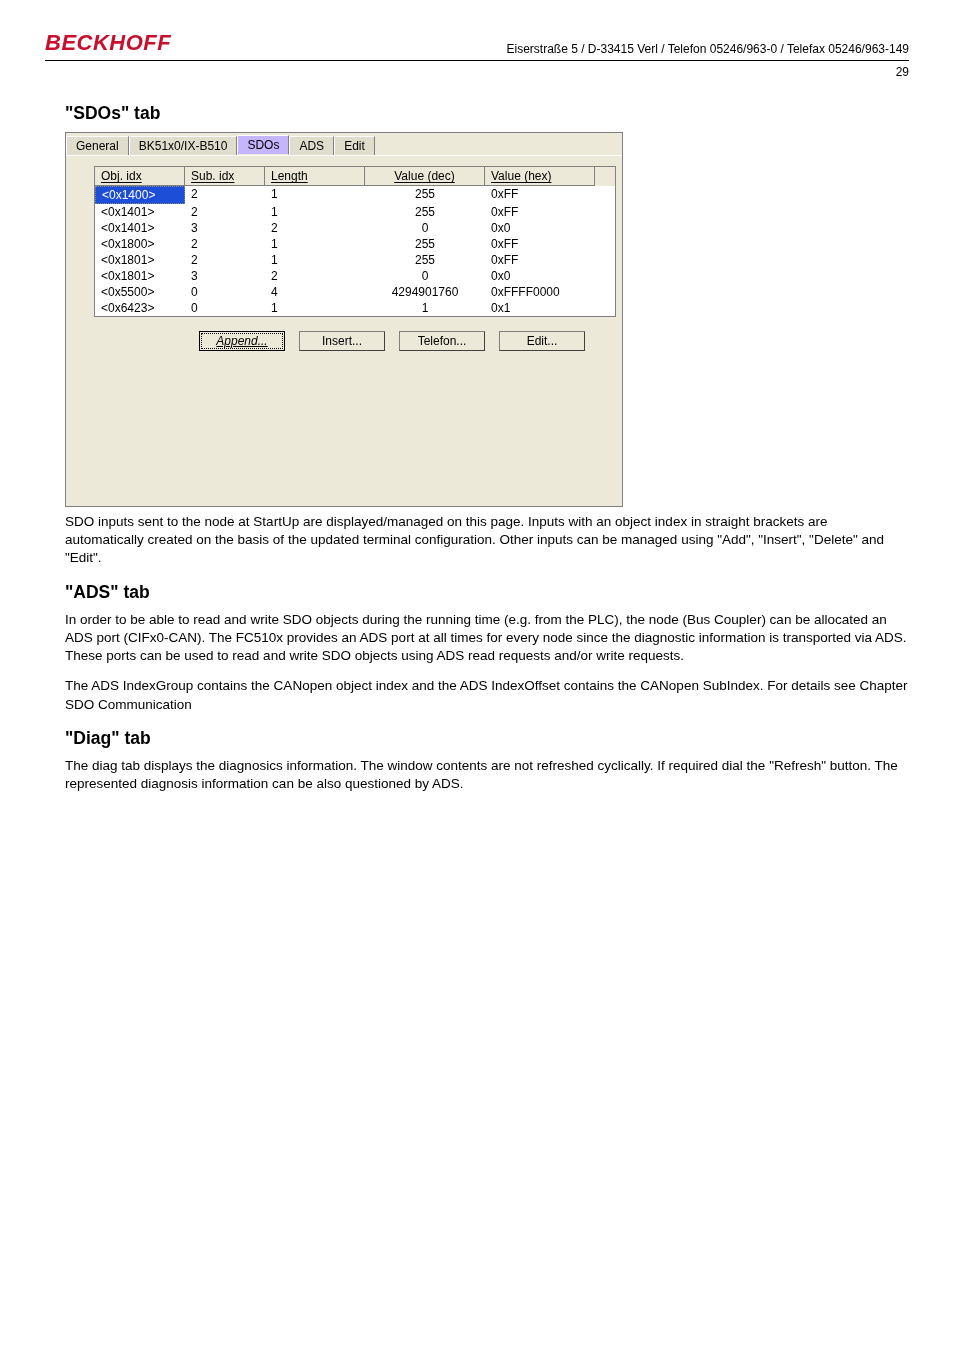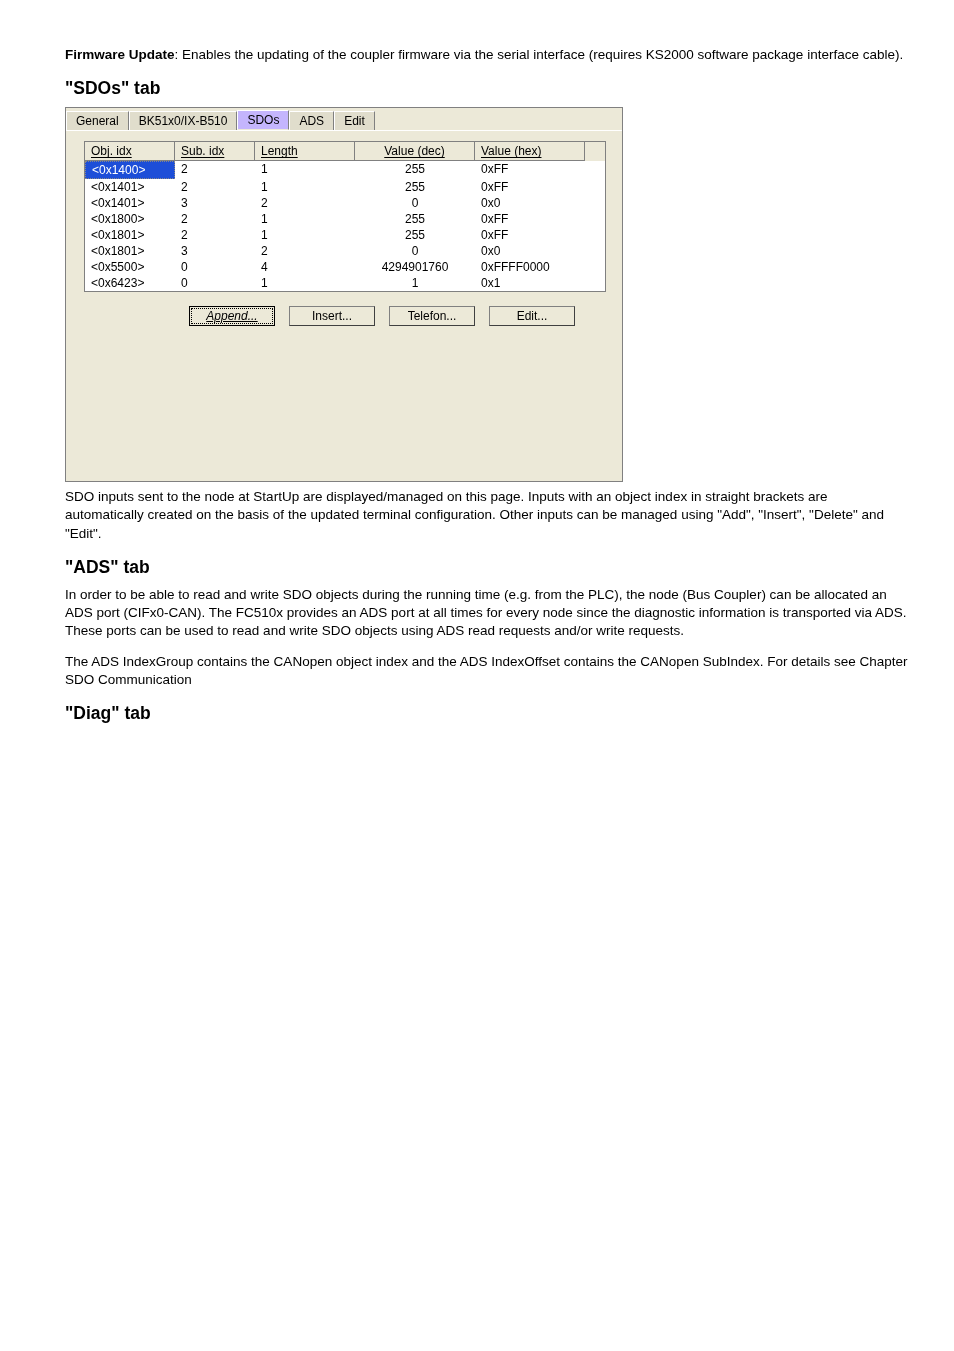--- a/index.html
+++ b/index.html
@@ -75,21 +75,21 @@
     background: #c4b5fd;
     border-bottom: 1px solid #ece9d8;
     position: relative;
     z-index: 2;
   }
   .tab.inactive {
     background: #e0ddcc;
   }
   .tabbody {
     border-top: 1px solid #fff;
-    padding: 10px 12px 10px 18px;
+    padding: 10px 12px 10px 28px;
     min-height: 330px;
   }
   .sdo-table {
     width: 520px;
     background: #fff;
     border: 1px solid #808080;
   }
   .sdo-head {
     display: flex;
     background: #ece9d8;
@@ -144,27 +144,29 @@
     outline-offset: -3px;
     border: 1px solid #000;
     font-style: italic;
   }
   .u { text-decoration: underline; }
 </style>
 </head>
 <body>
 
 <div class="page">
+  <div class="header-row">
+    <div class="brand">BECKHOFF</div>
+    <div class="header-addr">Eiserstraße 5 / D-33415 Verl / Telefon 05246/963-0 / Telefax 05246/963-149</div>
+  </div>
+  <div class="pagenum">29</div>
 </div>
 
 <div class="content">
 
-  <p>
-    <strong>Firmware Update</strong><span>: Enables the updating of the coupler firmware via the serial interface (requires KS2000 software package interface cable).</span>
-  </p>
 
   <h3 class="section">"SDOs" tab</h3>
 
   <div class="tabframe">
     <div class="tabs">
       <div class="tab inactive">General</div>
       <div class="tab inactive">BK51x0/IX-B510</div>
       <div class="tab active">SDOs</div>
       <div class="tab inactive">ADS</div>
       <div class="tab inactive">Edit</div>
@@ -246,14 +248,15 @@
     </div>
   </div>
 
   <p>SDO inputs sent to the node at StartUp are displayed/managed on this page. Inputs with an object index in straight brackets are automatically created on the basis of the updated terminal configuration. Other inputs can be managed using "Add", "Insert", "Delete" and "Edit".</p>
 
   <h3 class="section">"ADS" tab</h3>
   <p>In order to be able to read and write SDO objects during the running time (e.g. from the PLC), the node (Bus Coupler) can be allocated an ADS port (CIFx0-CAN). The FC510x provides an ADS port at all times for every node since the diagnostic information is transported via ADS. These ports can be used to read and write SDO objects using ADS read requests and/or write requests.</p>
   <p>The ADS IndexGroup contains the CANopen object index and the ADS IndexOffset contains the CANopen SubIndex. For details see Chapter SDO Communication</p>
 
   <h3 class="section">"Diag" tab</h3>
+  <p>The diag tab displays the diagnosics information. The window contents are not refreshed cyclically. If required dial the "Refresh" button. The represented diagnosis information can be also questioned by ADS.</p>
 
 </div>
 
 </body></html>

